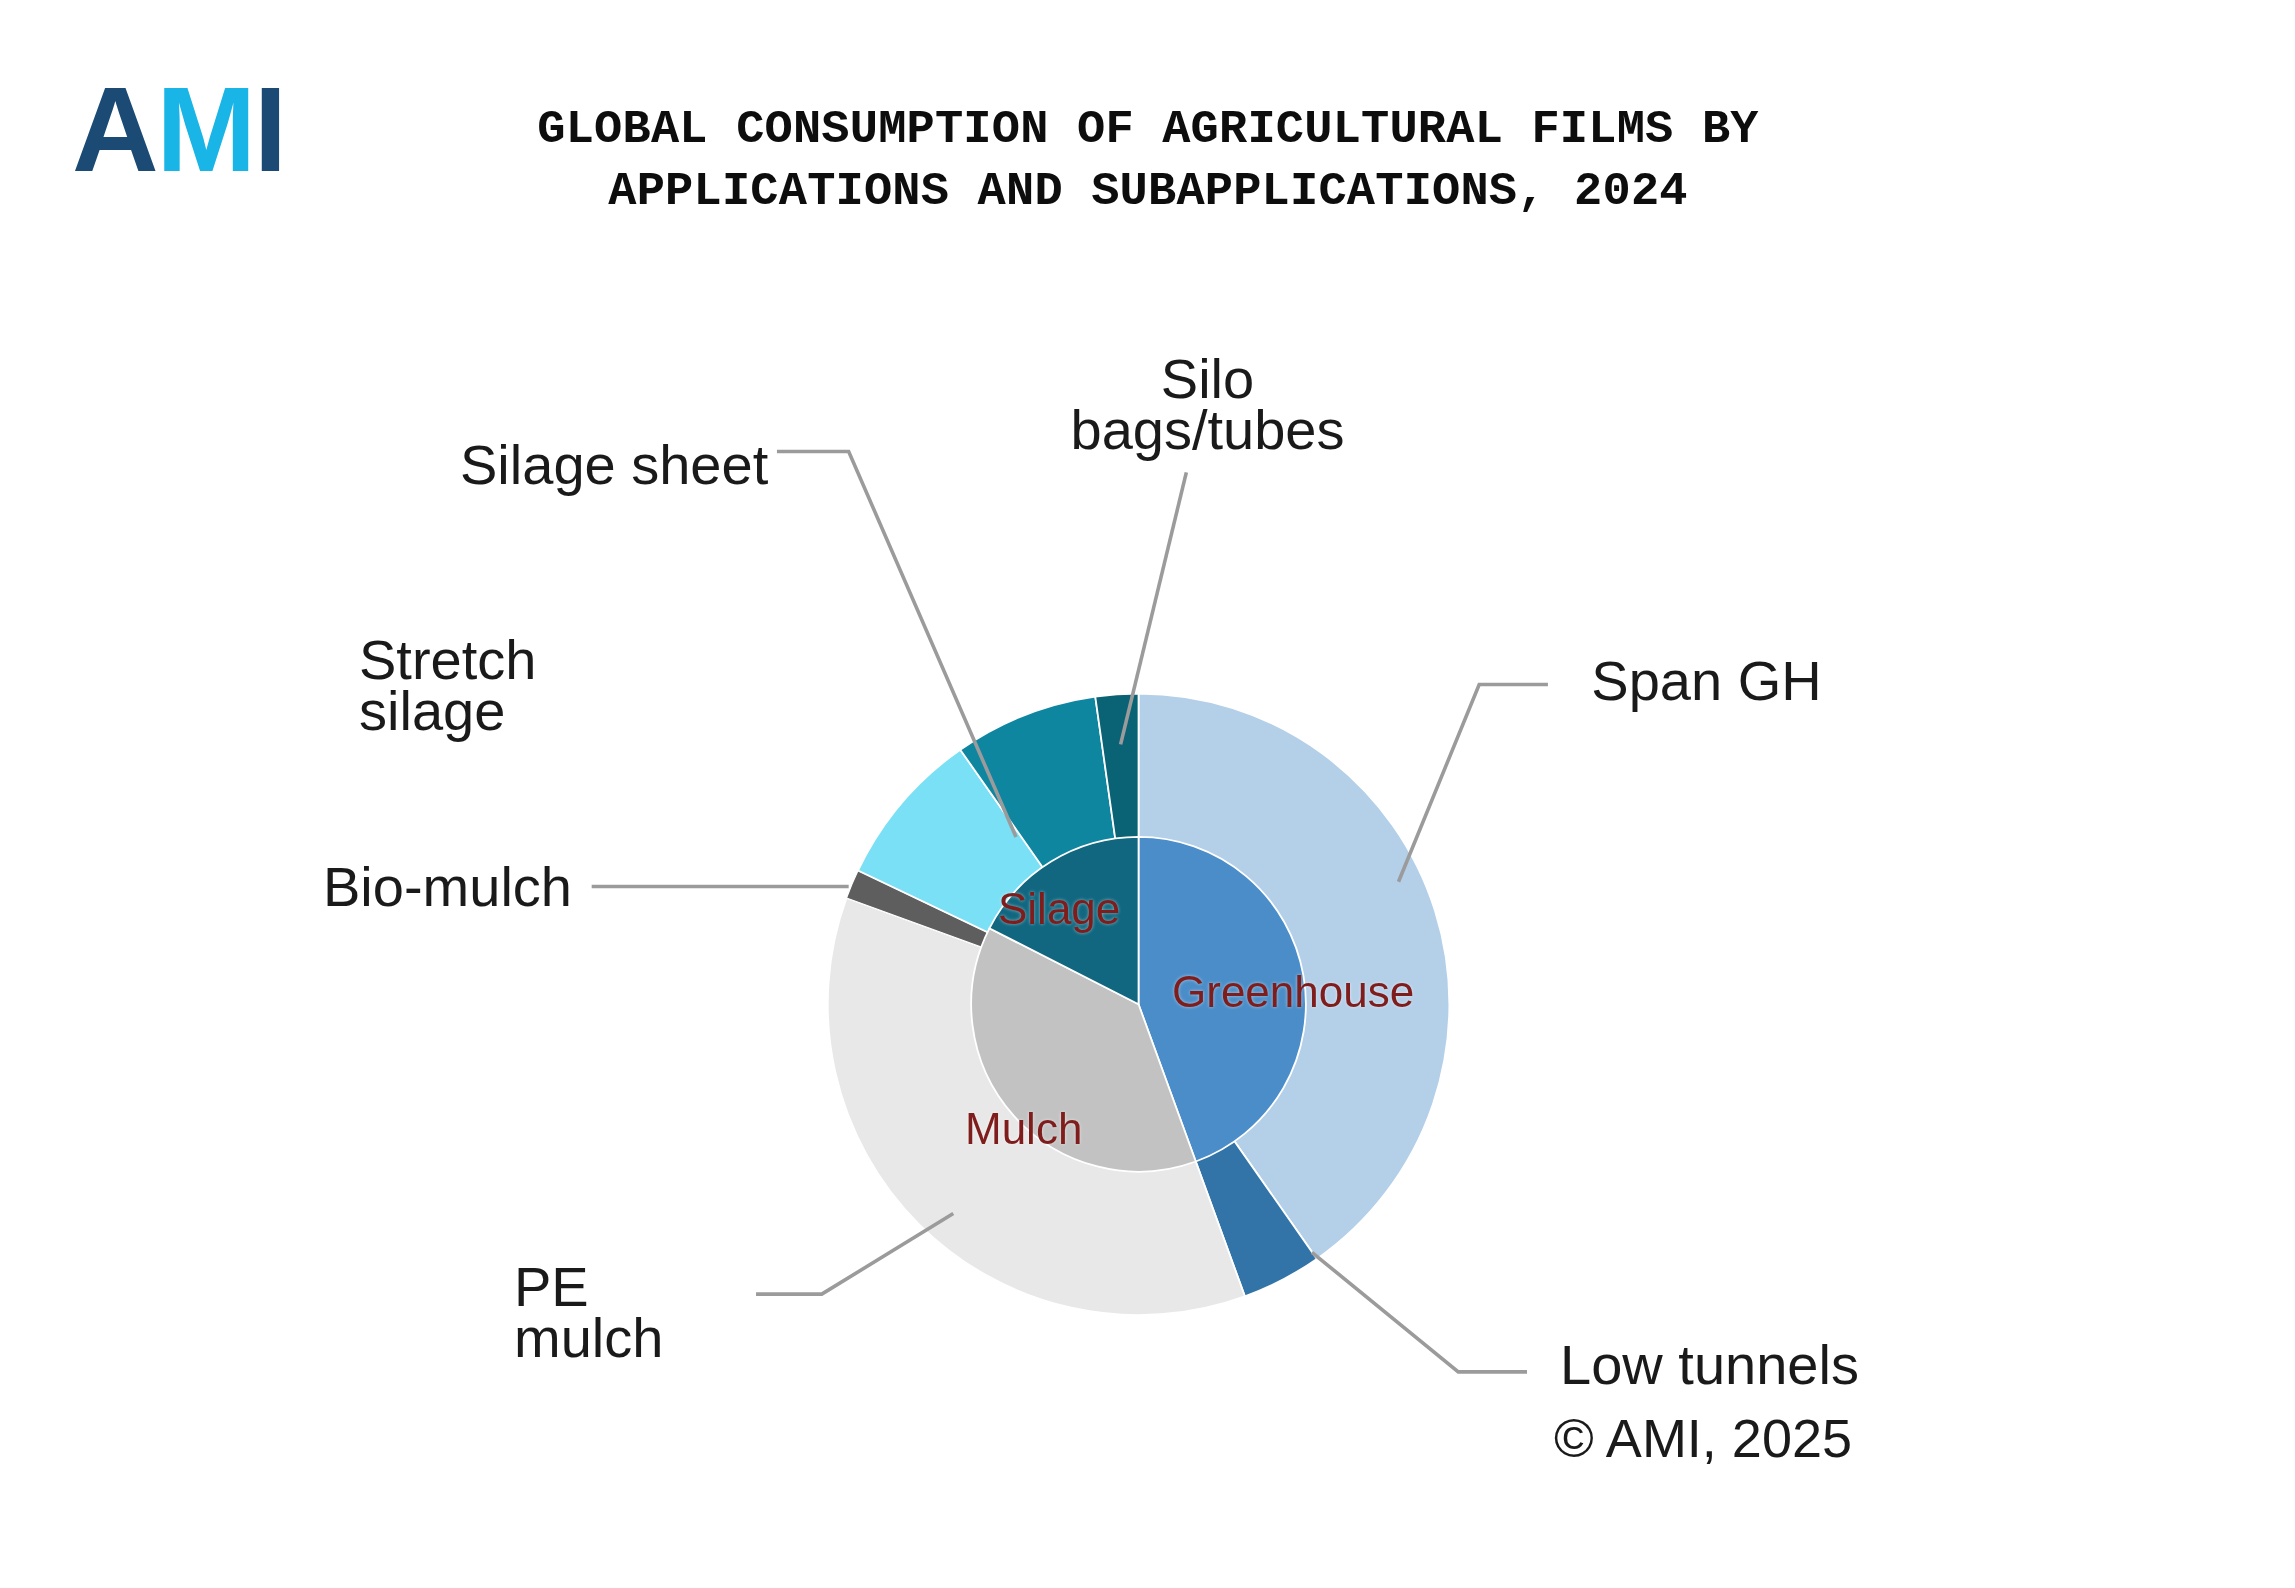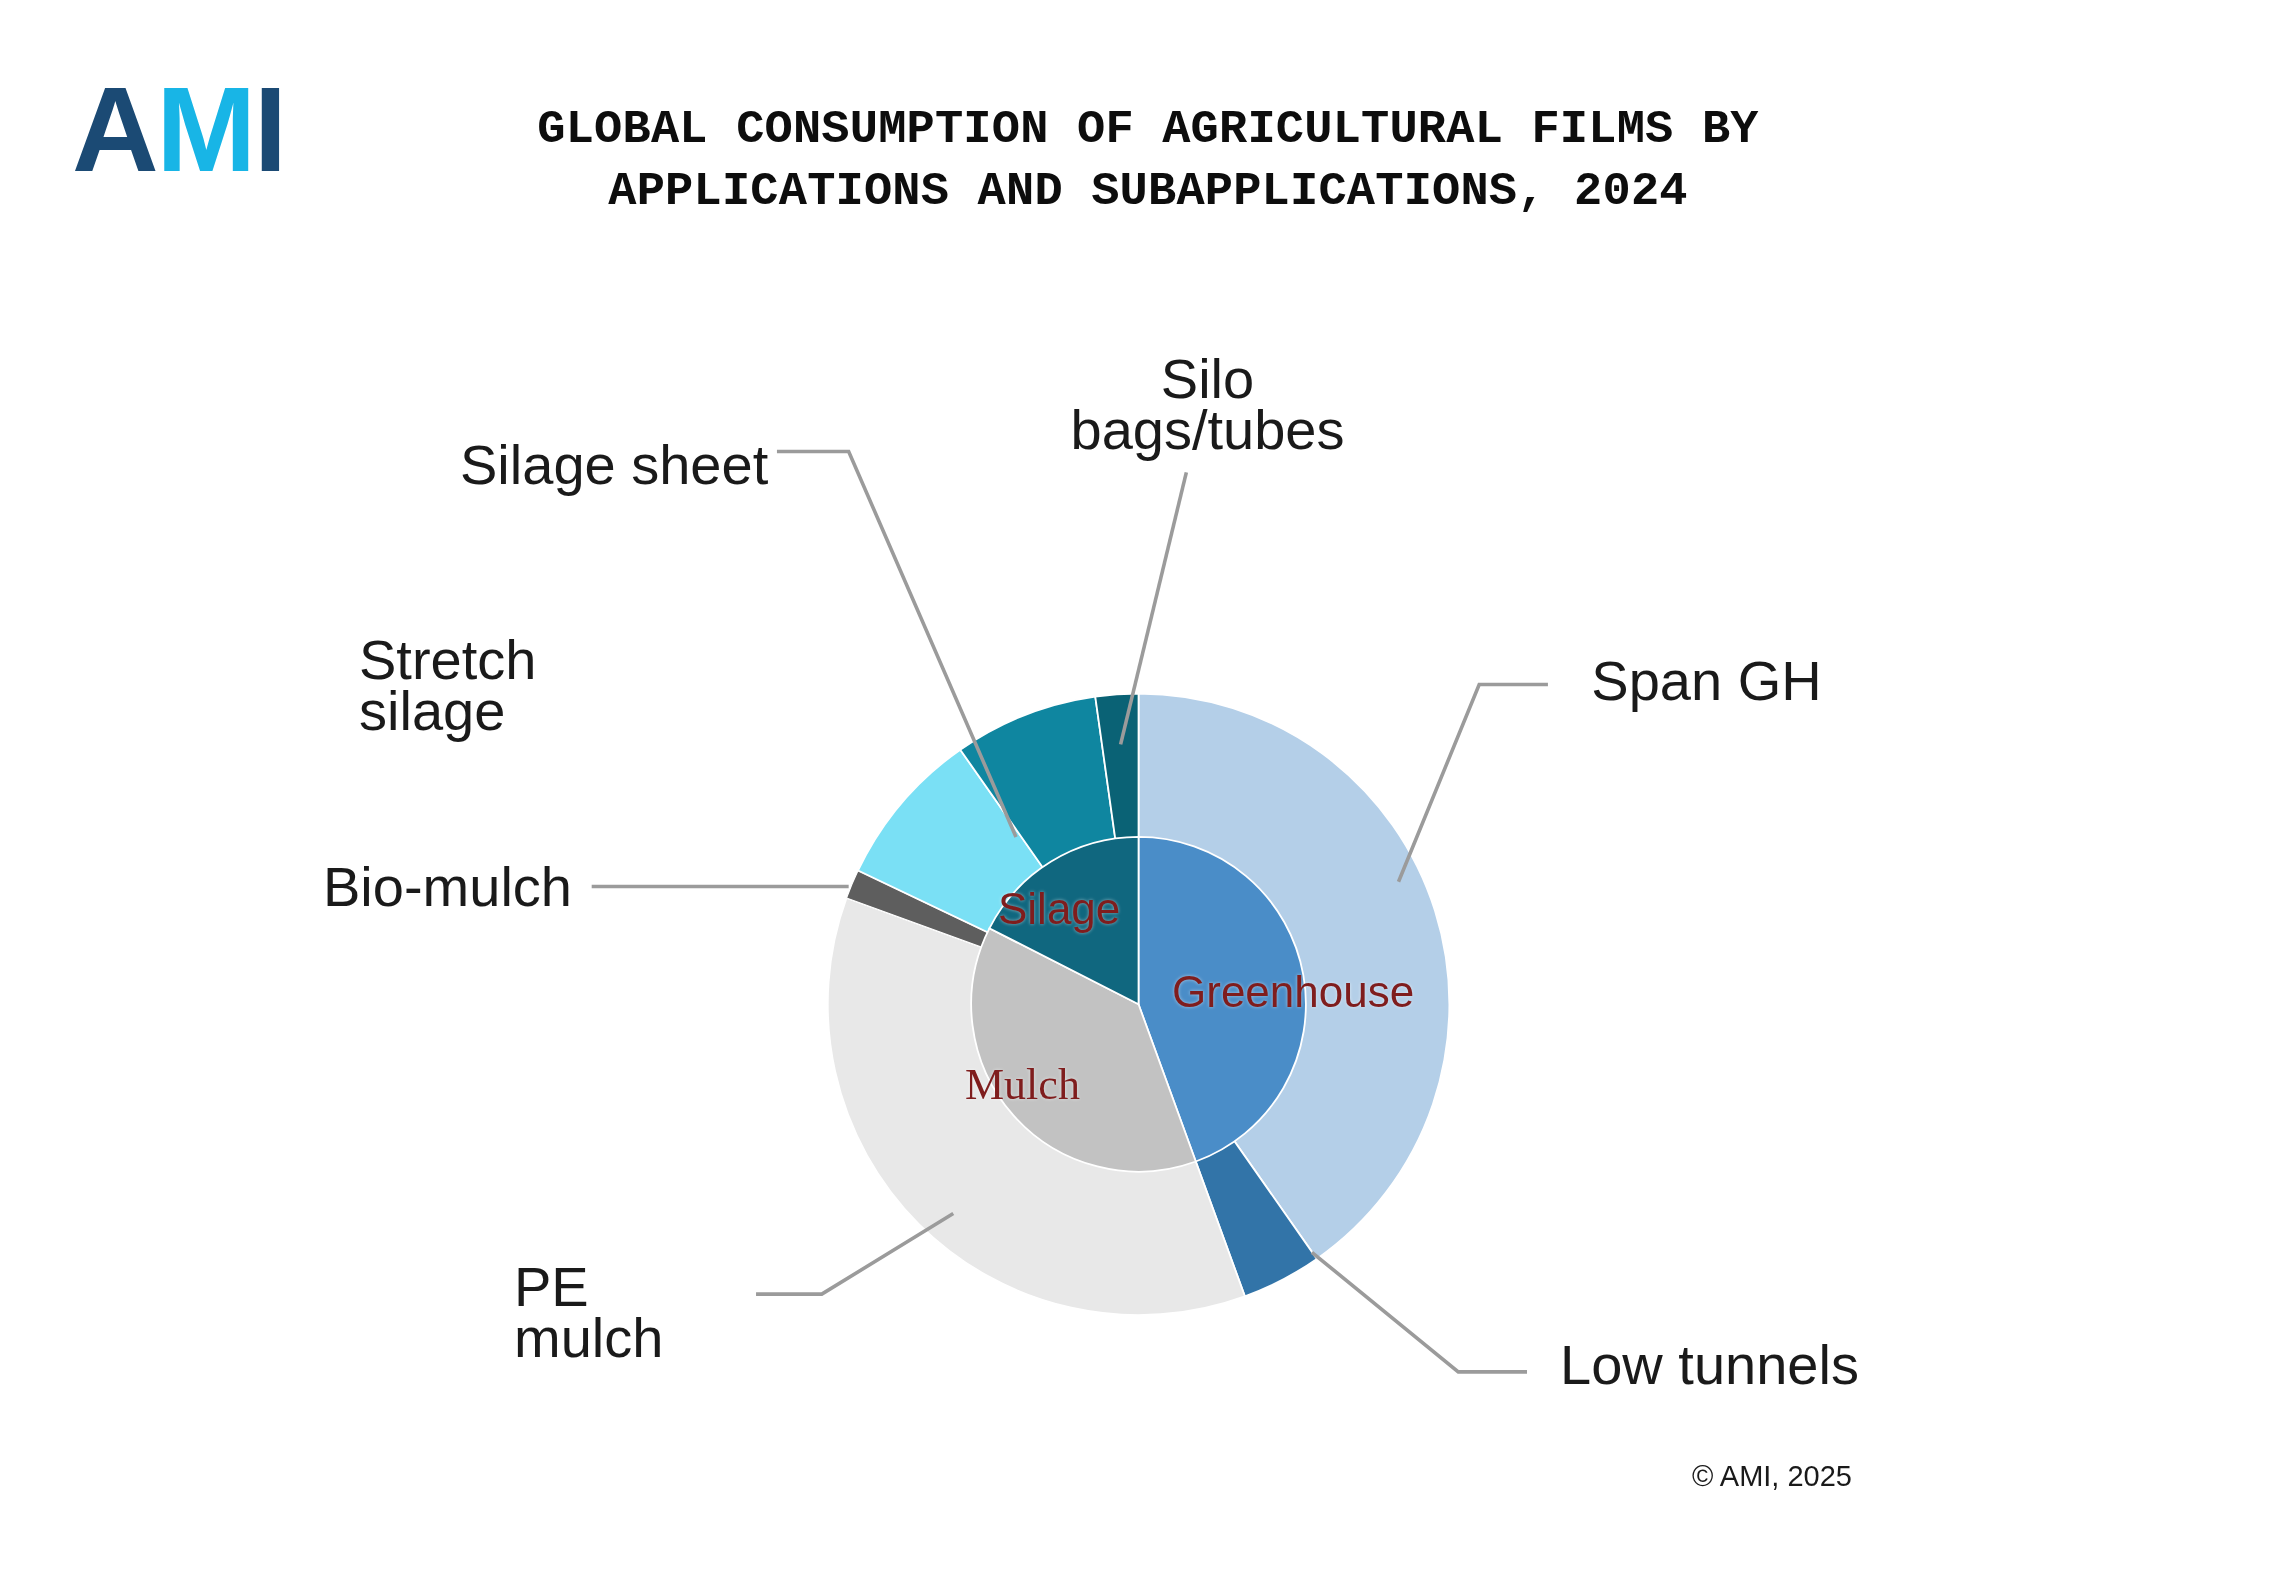--- a/index.html
+++ b/index.html
@@ -87,29 +87,29 @@
     position: absolute;
     font-family: "Liberation Sans", sans-serif;
     font-size: 44px;
     line-height: 48px;
     color: #7f1d1d;
     text-shadow: 0 0 3.6px rgba(255,255,255,0.55);
     white-space: nowrap;
   }
   #lbl-inner-silage     { left: 998px; top: 885px; }
   #lbl-inner-greenhouse { left: 1172px; top: 968px; }
-  #lbl-inner-mulch      { left: 965px; top: 1061px; font-family: Liberation Serif, serif; }
+  #lbl-inner-mulch      { left: 965px; top: 1105px; }
 
   
   #copyright {
     position: absolute;
     right: 129px;
-    top: 1452px;
+    top: 1414px;
     font-family: "Liberation Sans", sans-serif;
-    font-size: 29px;
+    font-size: 54px;
     line-height: 48px;
     color: #1a1a1a;
     text-align: right;
     white-space: nowrap;
   }
 </style>
 </head>
 <body>
 
 <div id="page">

